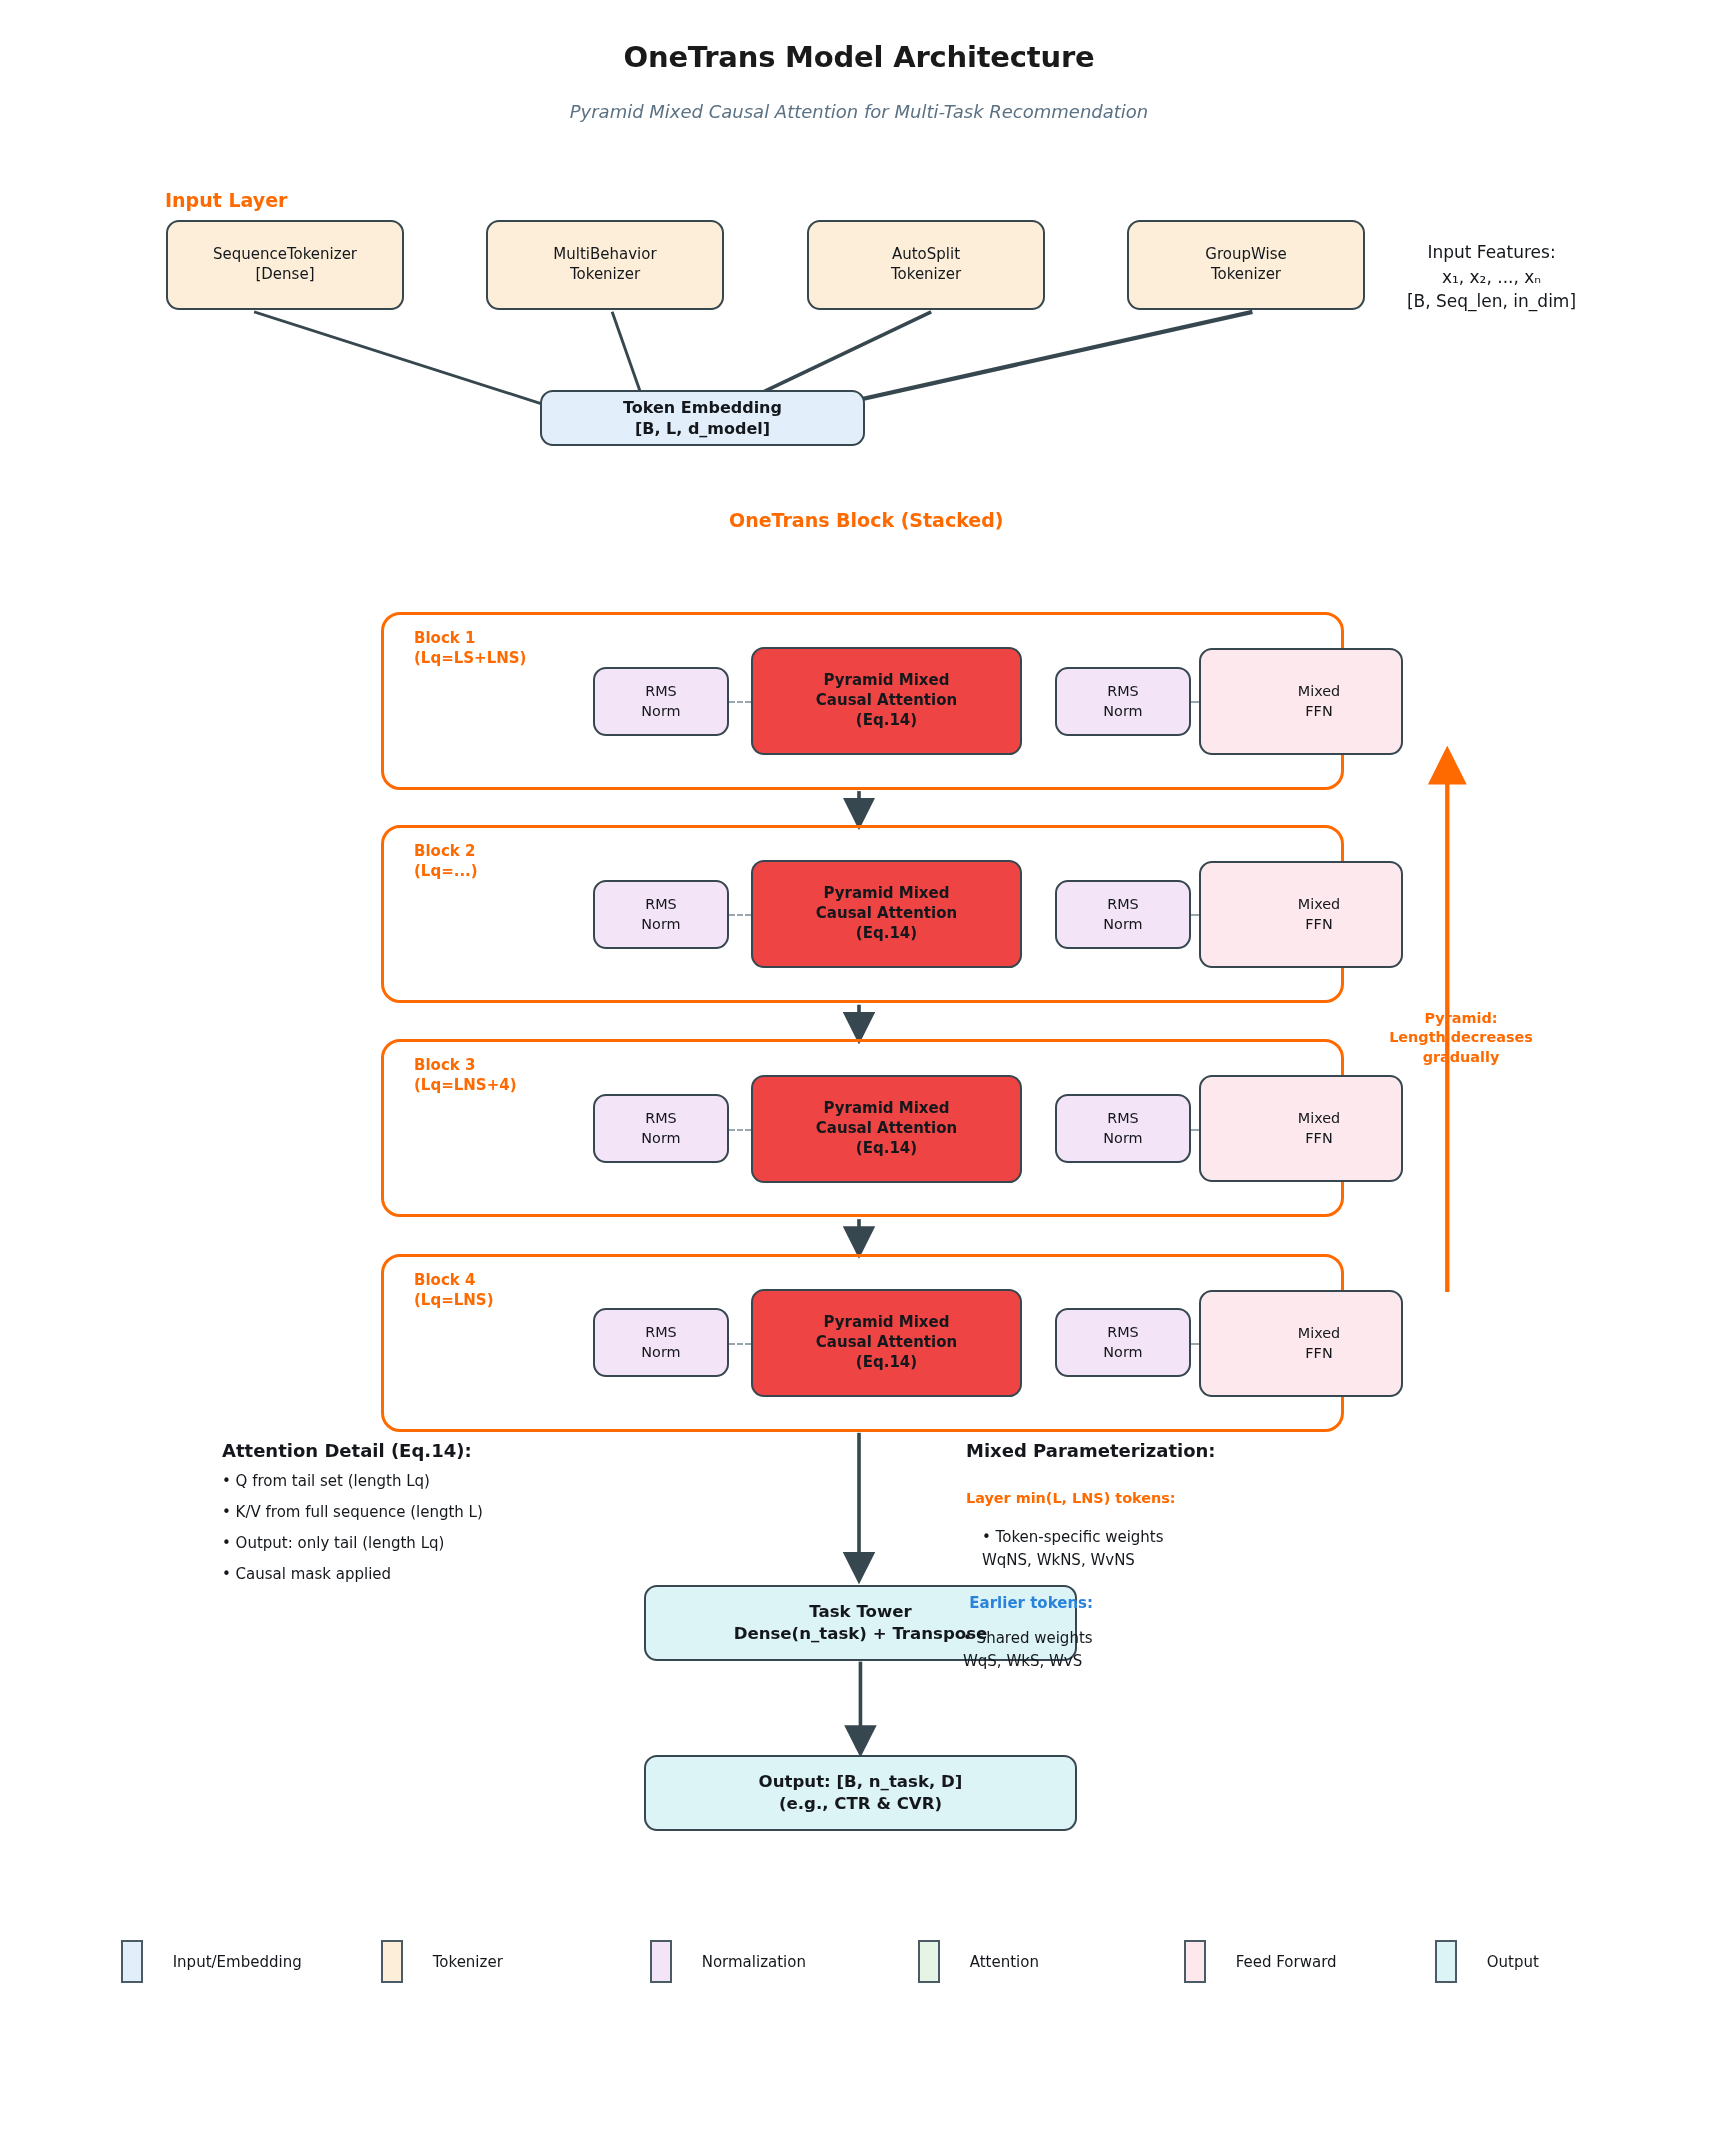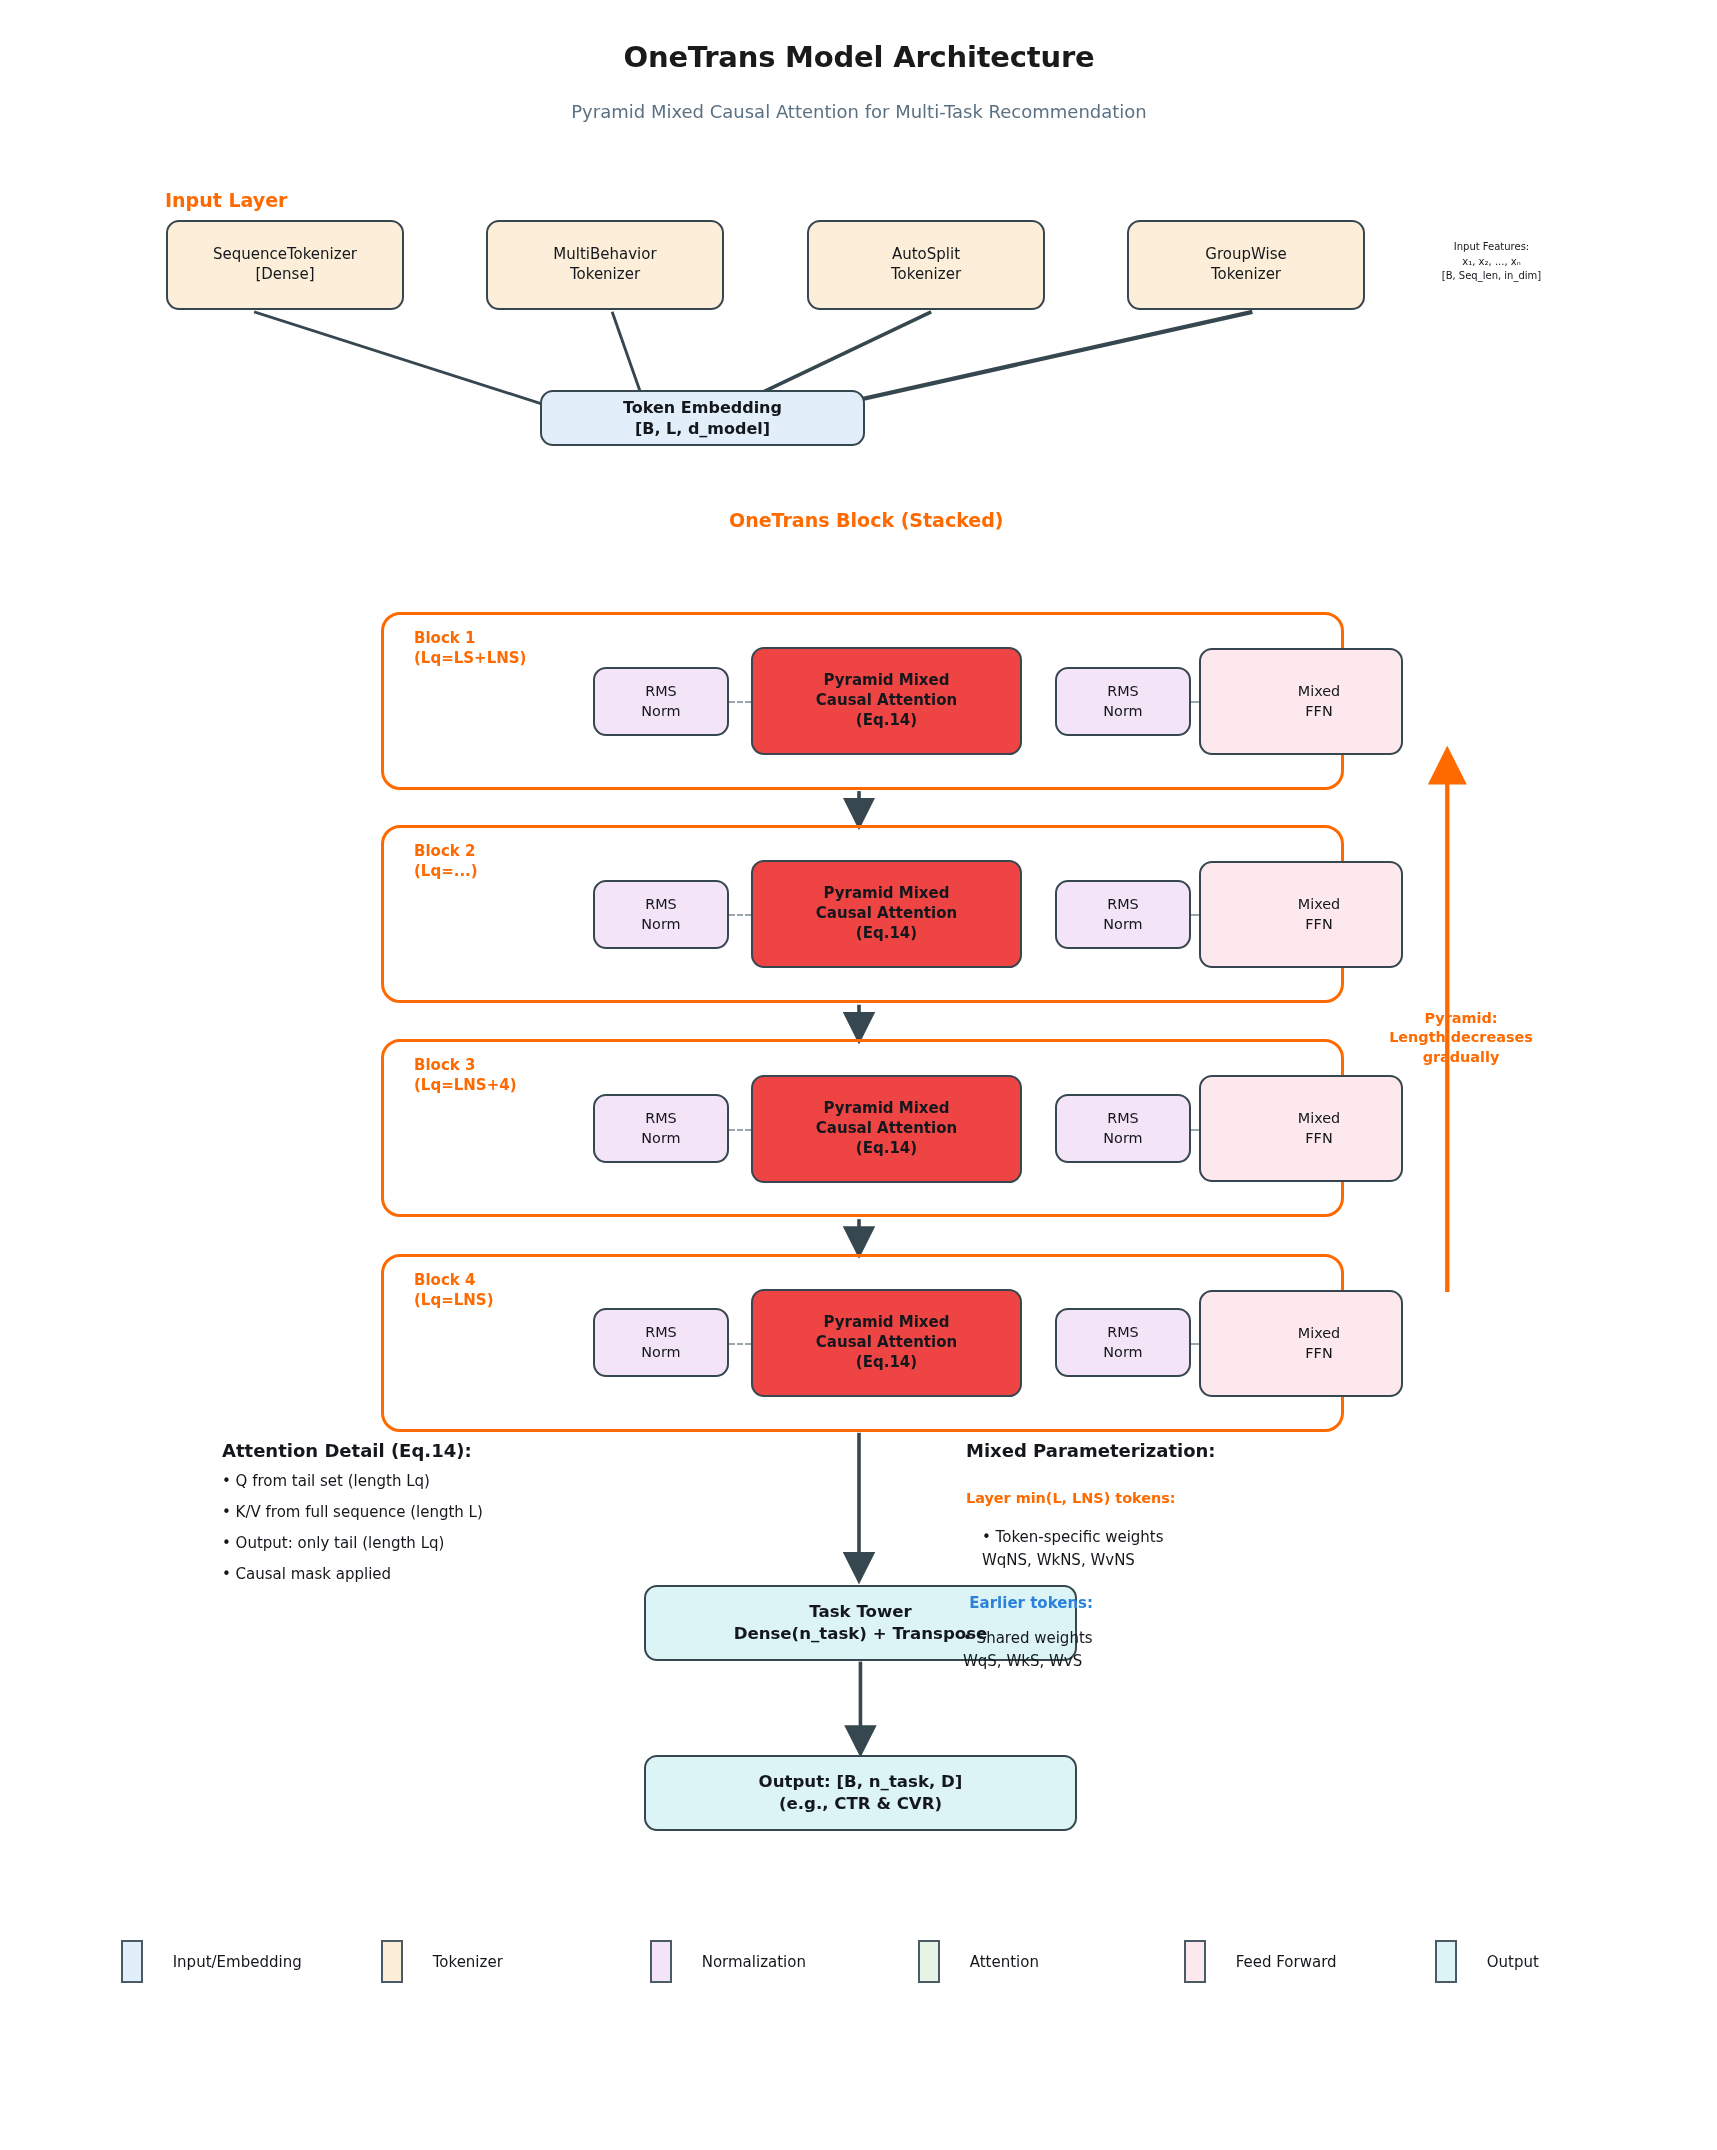--- a/index.html
+++ b/index.html
@@ -14,21 +14,21 @@
   .abs { position:absolute; }
 
   
   #title {
     left:0; top:40px; width:1718px; text-align:center;
     font-size:29px; font-weight:bold; color:#1a1a1a;
     letter-spacing:-0.2px;
   }
   #subtitle {
     left:0; top:101px; width:1718px; text-align:center;
-    font-size:18px; color:#5a7184;
+    font-size:18px; font-style:italic; color:#5a7184;
   }
 
   
   .section-head {
     color:#ff6a00; font-weight:bold; font-size:19px;
   }
   #input-layer-head { left:165px; top:189px; }
   #block-section-head { left:729px; top:509px; font-size:19px; }
 
   
@@ -50,21 +50,21 @@
     width:238px; height:90px;
     top:220px;
   }
   #tok1 { left:166px; }
   #tok2 { left:486px; }
   #tok3 { left:807px; }
   #tok4 { left:1127px; }
 
   #input-features {
     left:1383px; top:240px; width:217px;
-    font-size:10px; color:#14181c; text-align:center; line-height:1.45;
+    font-size:17px; color:#14181c; text-align:center; line-height:1.45;
   }
 
   #token-embedding {
     left:540px; top:390px; width:325px; height:56px;
     background:#e2effa;
     font-size:16px; font-weight:bold;
   }
 
   
   .block-container {

